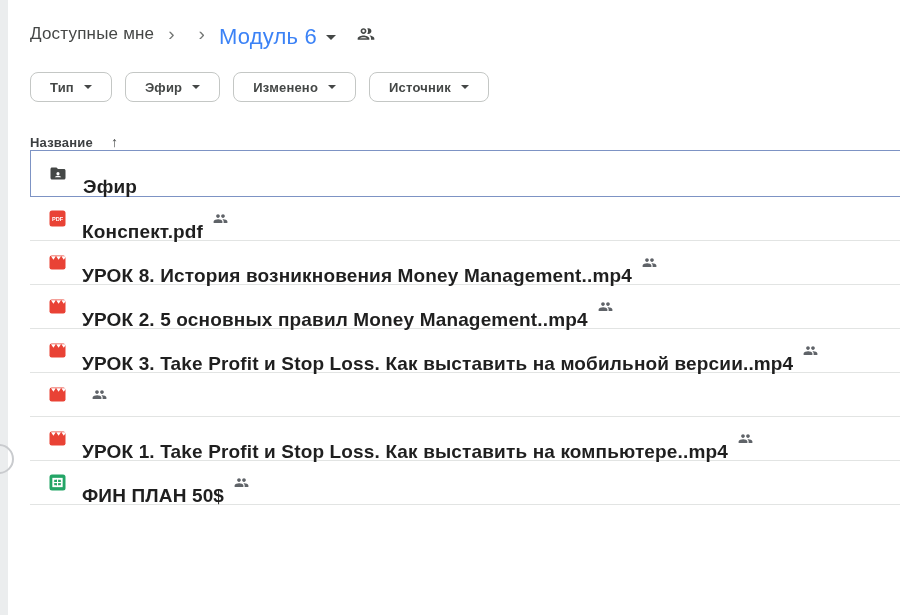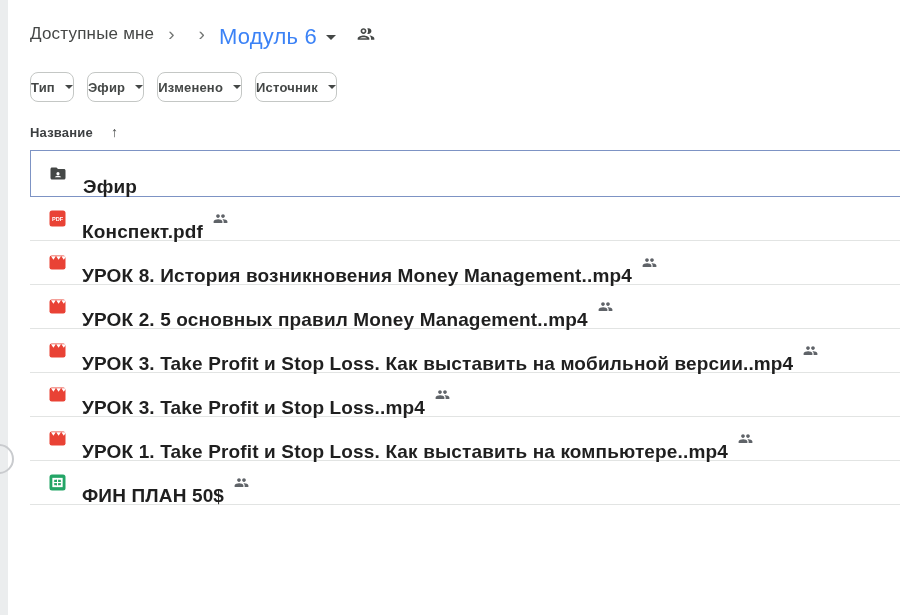--- a/index.html
+++ b/index.html
@@ -31,30 +31,30 @@
     border-left:5px solid transparent;border-right:5px solid transparent;
     border-top:5px solid #444746;vertical-align:middle;
   }
   .bc-shared-icon{margin-left:16px;display:inline-flex;align-items:center;}
 
   
   .chips{
     position:absolute;left:30px;top:72px;display:flex;gap:13px;
   }
   .chip{
-    height:28px;display:flex;align-items:center;padding:0 0;
+    height:28px;display:flex;align-items:center;padding:0 19px;
     border:1px solid #c4c7c5;border-radius:8px;background:#fff;
     font-size:13px;color:#444746;font-weight:bold;letter-spacing:.2px;
     cursor:pointer;
   }
   .chip .caret{border-left-width:4px;border-right-width:4px;border-top-width:4px;margin-left:10px;}
 
   
   .col-header{
-    position:absolute;left:30px;top:124px;display:flex;align-items:center;gap:18px;
+    position:absolute;left:30px;top:134px;display:flex;align-items:center;gap:18px;
     font-size:13px;font-weight:bold;color:#3c3f41;letter-spacing:.2px;text-align:center;
   }
   .sort-arrow{font-size:14px;color:#444746;font-weight:normal;cursor:pointer;}
 
   
   .list{position:absolute;left:30px;right:-6px;top:150px;}
   .row{
     height:43px;display:flex;align-items:center;
     border-bottom:1px solid #e2e4e3;background:#fff;cursor:pointer;
   }
@@ -190,21 +190,20 @@
     </span>
   </div>
 
   <div class="row">
     <span class="file-icon">
       <svg width="17" height="15" viewBox="0 0 17 15">
           <rect x="0.5" y="0.5" width="16" height="14" rx="2.2" fill="#e94235"></rect>
           <path fill="#fff" d="M2 1.2 l2.4 3.6 2.4-3.6 z M7.2 1.2 l2.4 3.6 2.4-3.6 z M12.4 1.2 l2.4 3.6 2.4-3.6 z"></path>
         </svg>
     </span>
-    <span class="fname">УРОК 3. Take Profit и Stop Loss..mp4</span>
     <span class="shared-badge">
       <svg width="15" height="15" viewBox="0 0 24 24" fill="#5f6368">
           <path d="M16 11c1.66 0 2.99-1.34 2.99-3S17.66 5 16 5c-1.66 0-3 1.34-3 3s1.34 3 3 3zm-8 0c1.66 0 2.99-1.34 2.99-3S9.66 5 8 5C6.34 5 5 6.34 5 8s1.34 3 3 3zm0 2c-2.33 0-7 1.17-7 3.5V19h14v-2.5c0-2.33-4.67-3.5-7-3.5zm8 0c-.29 0-.62.02-.97.05 1.16.84 1.97 1.97 1.97 3.45V19h6v-2.5c0-2.33-4.67-3.5-7-3.5z"></path>
         </svg>
     </span>
   </div>
 
   <div class="row">
     <span class="file-icon">
       <svg width="17" height="15" viewBox="0 0 17 15">

